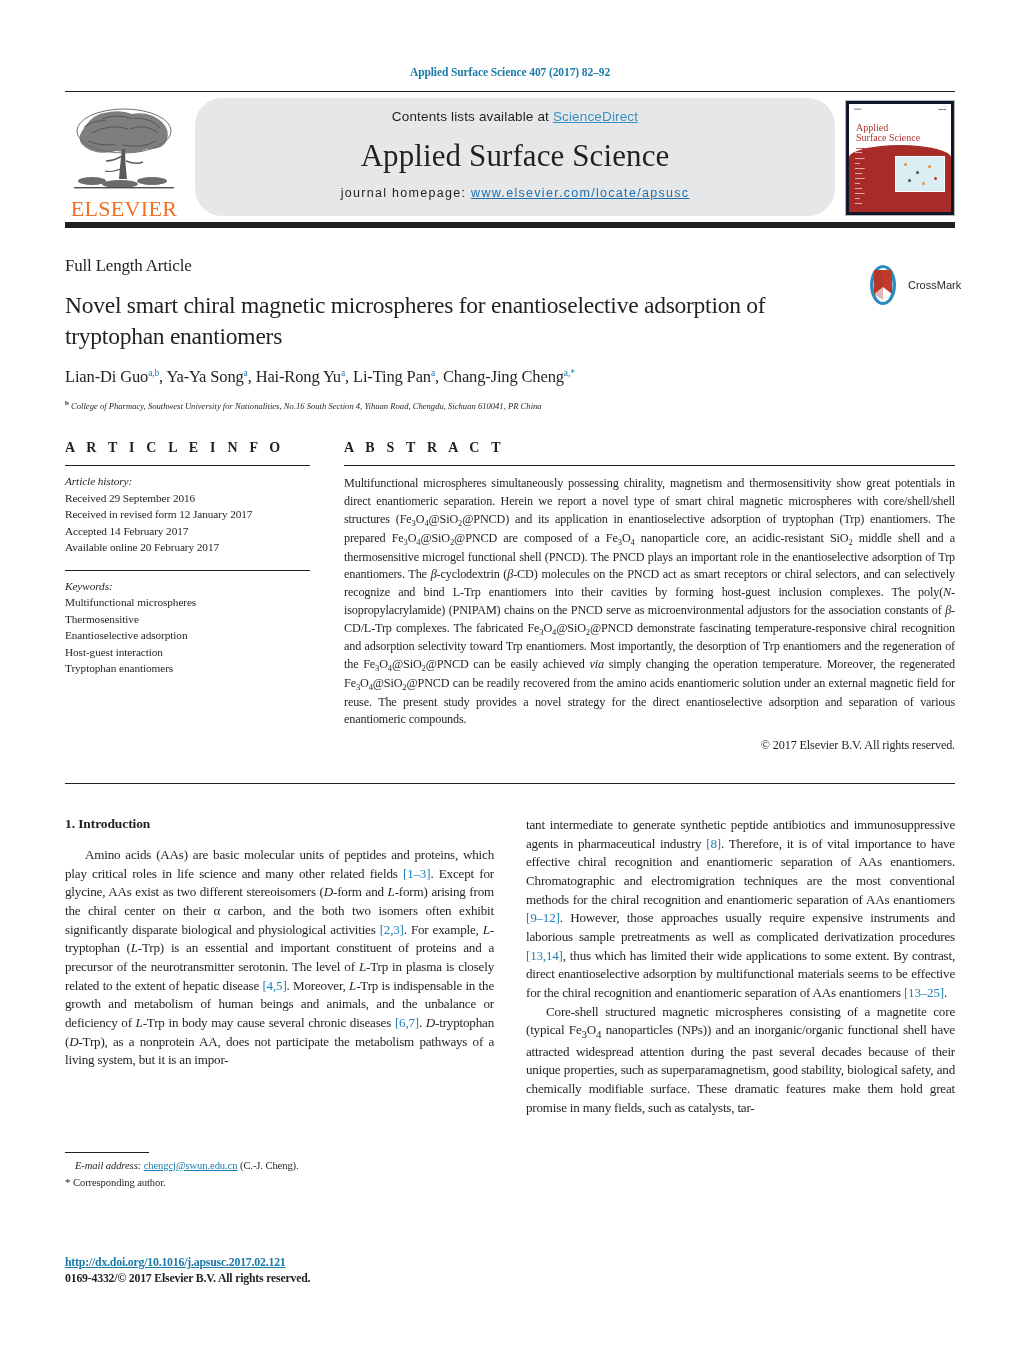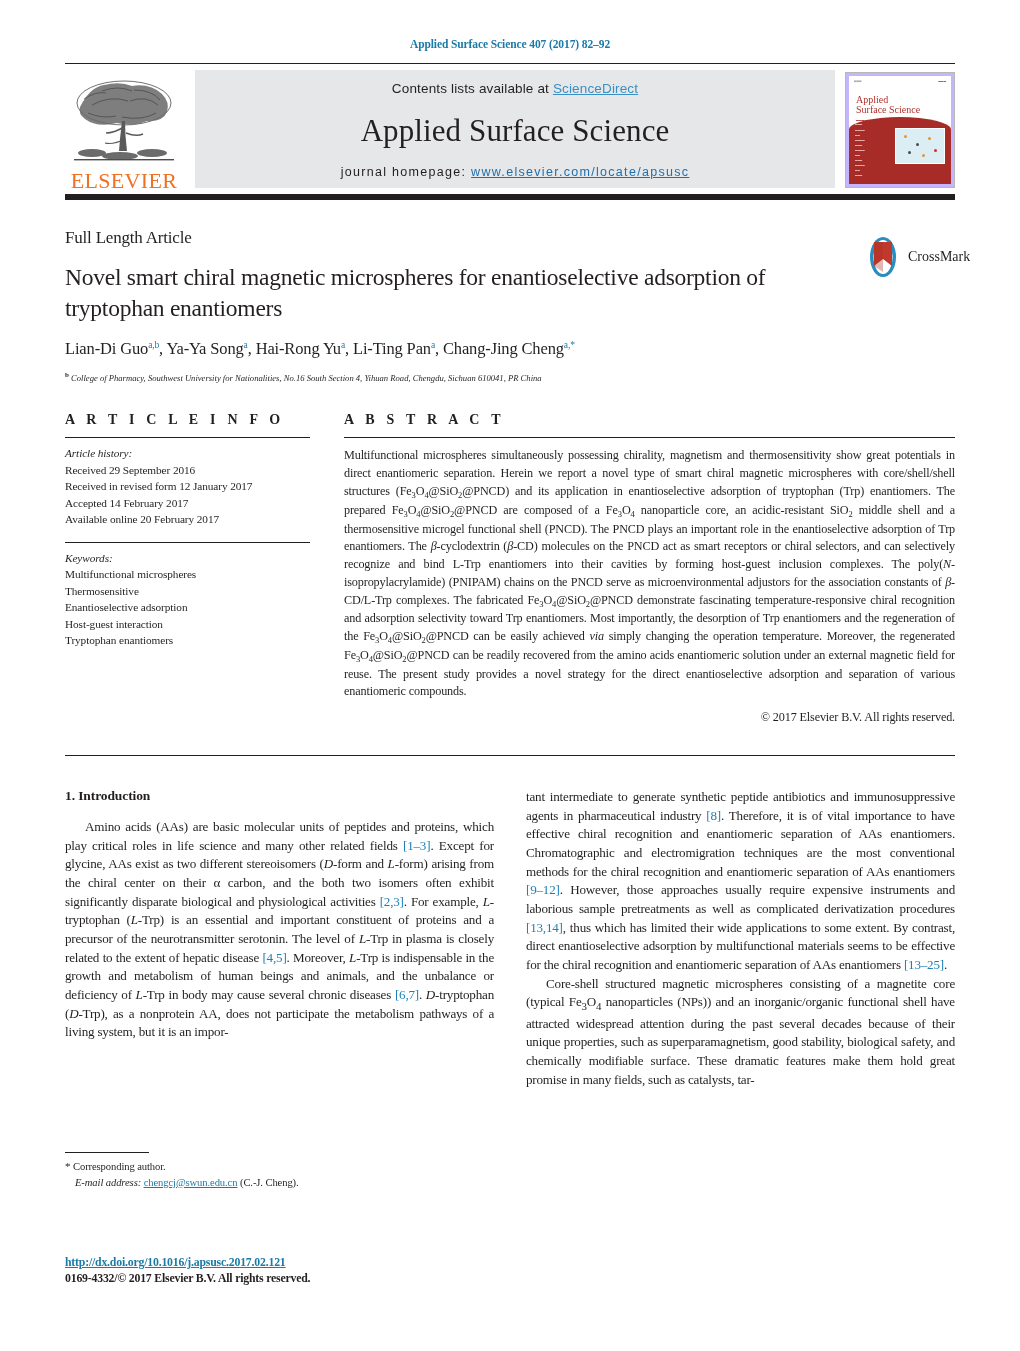--- a/index.html
+++ b/index.html
@@ -22,21 +22,21 @@
     padding: 0;
   }
 
   
   .running-head {
     text-align: center;
     color: #1a7aa8;
     font-size: 11.5px;
     font-weight: bold;
     letter-spacing: -0.1px;
-    padding-top: 38px;
+    padding-top: 66px;
   }
 
   
   .masthead-rule-top {
     margin: 13px 65px 0 65px;
     border-top: 1.6px solid #231f20;
   }
   .masthead {
     margin: 0 65px;
     display: flex;
@@ -68,21 +68,22 @@
     margin-top: 1px;
   }
   .center-band {
     flex: 1;
     background: #e6e7e8;
     margin: 2px 10px 6px 12px;
     display: flex;
     flex-direction: column;
     align-items: center;
     justify-content: space-between;
-    padding: 11px 0 9px 0;
+    padding: 11px 0 16px 0;
+    border-radius: 27px;
   }
   .contents-line {
     font-family: "Liberation Sans", sans-serif;
     font-size: 13.5px;
     color: #231f20;
     letter-spacing: 0.15px;
   }
   .contents-line .sd {
     color: #3a8fc4;
   }
@@ -101,21 +102,21 @@
   }
   .homepage-line .url {
     color: #1f6fae;
   }
   .cover-thumb {
     width: 108px;
     flex: 0 0 108px;
     margin: 4px 0 6px 0;
     border: 1px solid #b8b8b8;
     position: relative;
-    background: #c4b5fd;
+    background: #0f172a;
     overflow: hidden;
   }
   .cover-inner {
     position: absolute;
     inset: 3px;
     background: #ffffff;
     overflow: hidden;
   }
   .cover-topbar {
     position: absolute;
@@ -236,22 +237,22 @@
     height: 46px;
     display: flex;
     align-items: center;
     gap: 5px;
   }
   .cm-badge {
     width: 40px; height: 42px;
     position: relative;
   }
   .cm-text {
-    font-family: Liberation Serif, serif;
-    font-size: 14px;
+    font-family: Liberation Sans, sans-serif;
+    font-size: 11px;
     color: #231f20;
   }
 
   
   .info-abstract {
     margin: 28px 65px 0 65px;
     display: flex;
     gap: 34px;
   }
   .col-info {
@@ -530,29 +531,29 @@
       <p class="para">Amino acids (AAs) are basic molecular units of peptides and proteins, which play critical roles in life science and many other related fields <span class="ref">[1–3]</span>. Except for glycine, AAs exist as two different stereoisomers (<i>D</i>-form and <i>L</i>-form) arising from the chiral center on their α carbon, and the both two isomers often exhibit significantly disparate biological and physiological activities <span class="ref">[2,3]</span>. For example, <i>L</i>-tryptophan (<i>L</i>-Trp) is an essential and important constituent of proteins and a precursor of the neurotransmitter serotonin. The level of <i>L</i>-Trp in plasma is closely related to the extent of hepatic disease <span class="ref">[4,5]</span>. Moreover, <i>L</i>-Trp is indispensable in the growth and metabolism of human beings and animals, and the unbalance or deficiency of <i>L</i>-Trp in body may cause several chronic diseases <span class="ref">[6,7]</span>. <i>D</i>-tryptophan (<i>D</i>-Trp), as a nonprotein AA, does not participate the metabolism pathways of a living system, but it is an impor-</p>
     </div>
     <div class="bcol">
       <p class="para" style="text-indent:0;">tant intermediate to generate synthetic peptide antibiotics and immunosuppressive agents in pharmaceutical industry <span class="ref">[8]</span>. Therefore, it is of vital importance to have effective chiral recognition and enantiomeric separation of AAs enantiomers. Chromatographic and electromigration techniques are the most conventional methods for the chiral recognition and enantiomeric separation of AAs enantiomers <span class="ref">[9–12]</span>. However, those approaches usually require expensive instruments and laborious sample pretreatments as well as complicated derivatization procedures <span class="ref">[13,14]</span>, thus which has limited their wide applications to some extent. By contrast, direct enantioselective adsorption by multifunctional materials seems to be effective for the chiral recognition and enantiomeric separation of AAs enantiomers <span class="ref">[13–25]</span>.</p>
       <p class="para">Core-shell structured magnetic microspheres consisting of a magnetite core (typical Fe<sub>3</sub>O<sub>4</sub> nanoparticles (NPs)) and an inorganic/organic functional shell have attracted widespread attention during the past several decades because of their unique properties, such as superparamagnetism, good stability, biological safety, and chemically modifiable surface. These dramatic features make them hold great promise in many fields, such as catalysts, tar-</p>
     </div>
   </div>
 
   <div class="footnote-area">
     <div class="fn-rule"></div>
-    <div class="fn-line">
-      <span class="star">*</span>
-      <span>Corresponding author.</span>
-    </div>
     <div class="fn-line" style="padding-left:10px;">
       <span class="fn-email-label">E-mail address:</span>
       <a class="link" href="#">chengcj@swun.edu.cn</a>
       <span>(C.-J. Cheng).</span>
     </div>
+    <div class="fn-line">
+      <span class="star">*</span>
+      <span>Corresponding author.</span>
+    </div>
   </div>
 
   <div class="doi-area">
     <a class="doi-line" href="#">http://dx.doi.org/10.1016/j.apsusc.2017.02.121</a>
     <div class="issn-line">0169-4332/© 2017 Elsevier B.V. All rights reserved.</div>
   </div>
 
 </div>
 
 </body></html>

